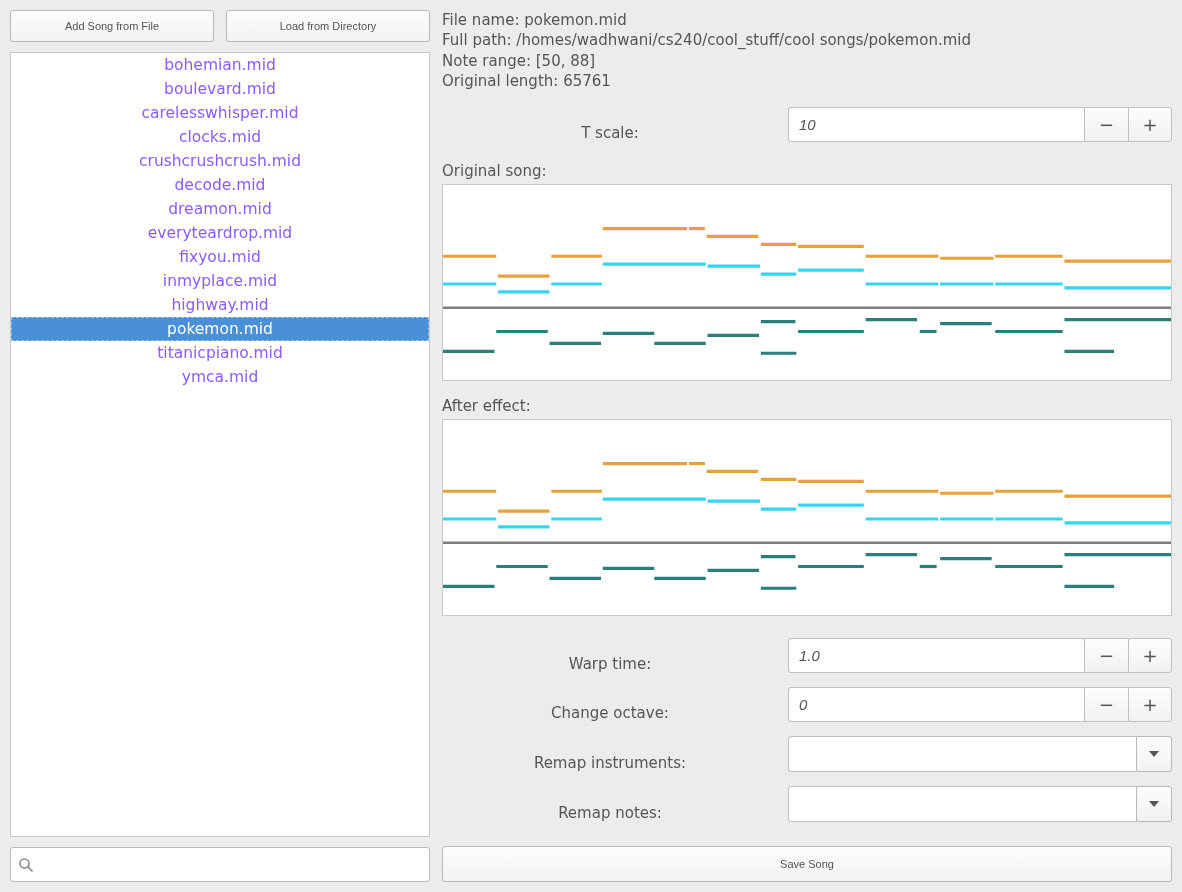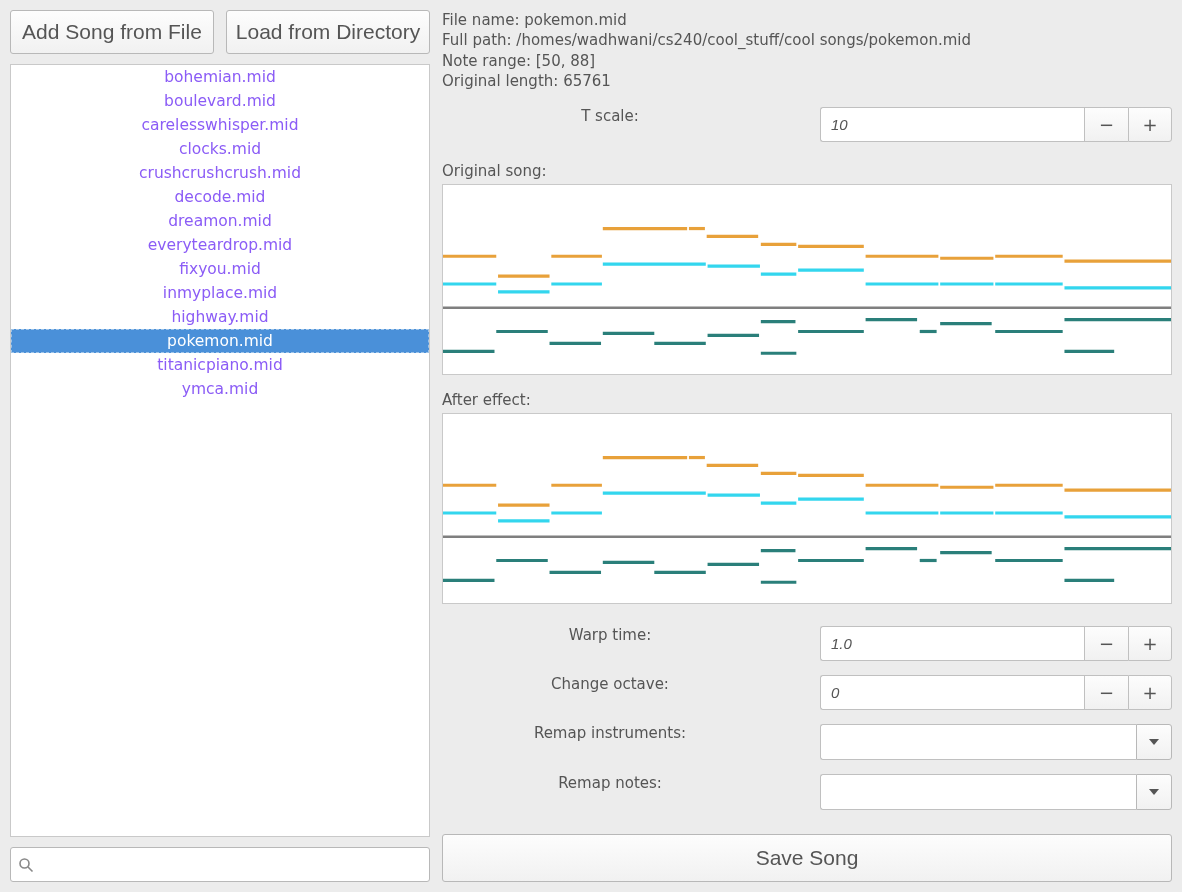--- a/index.html
+++ b/index.html
@@ -17,21 +17,21 @@
   .left-col { width: 420px; display: flex; flex-direction: column; }
   .right-col { flex: 1; display: flex; flex-direction: column; }
 
   .top-buttons { display: flex; gap: 12px; margin-bottom: 10px; }
   .btn {
     background: linear-gradient(#fdfdfd, #f1f1f1);
     border: 1px solid #b8b8b8;
     border-radius: 3px;
     padding: 9px 0;
     color: #555;
-    font-size: 21px;
+    font-size: 11px;
     cursor: pointer;
     text-align: center;
   }
   .top-buttons .btn { flex: 1; }
 
   .song-list {
     flex: 1;
     background: #fff;
     border: 1px solid #c9c9c9;
     overflow: auto;
@@ -65,21 +65,21 @@
     position: absolute;
     left: 8px; top: 50%;
     transform: translateY(-50%);
     width: 16px; height: 16px;
     color: #888;
   }
 
   .info-block { line-height: 1.35; margin-bottom: 16px; }
   .info-line { white-space: nowrap; }
 
-  .form-row { display: flex; align-items: flex-start; margin-bottom: 14px; gap: 32px; }
+  .form-row { display: flex; align-items: flex-end; margin-bottom: 14px; }
   .form-label { width: 346px; text-align: center; padding-right: 10px; }
   .form-control { flex: 1; display: flex; }
 
   .spinner {
     display: flex; width: 100%;
   }
   .spinner input {
     flex: 1;
     border: 1px solid #c0c0c0;
     border-right: none;

